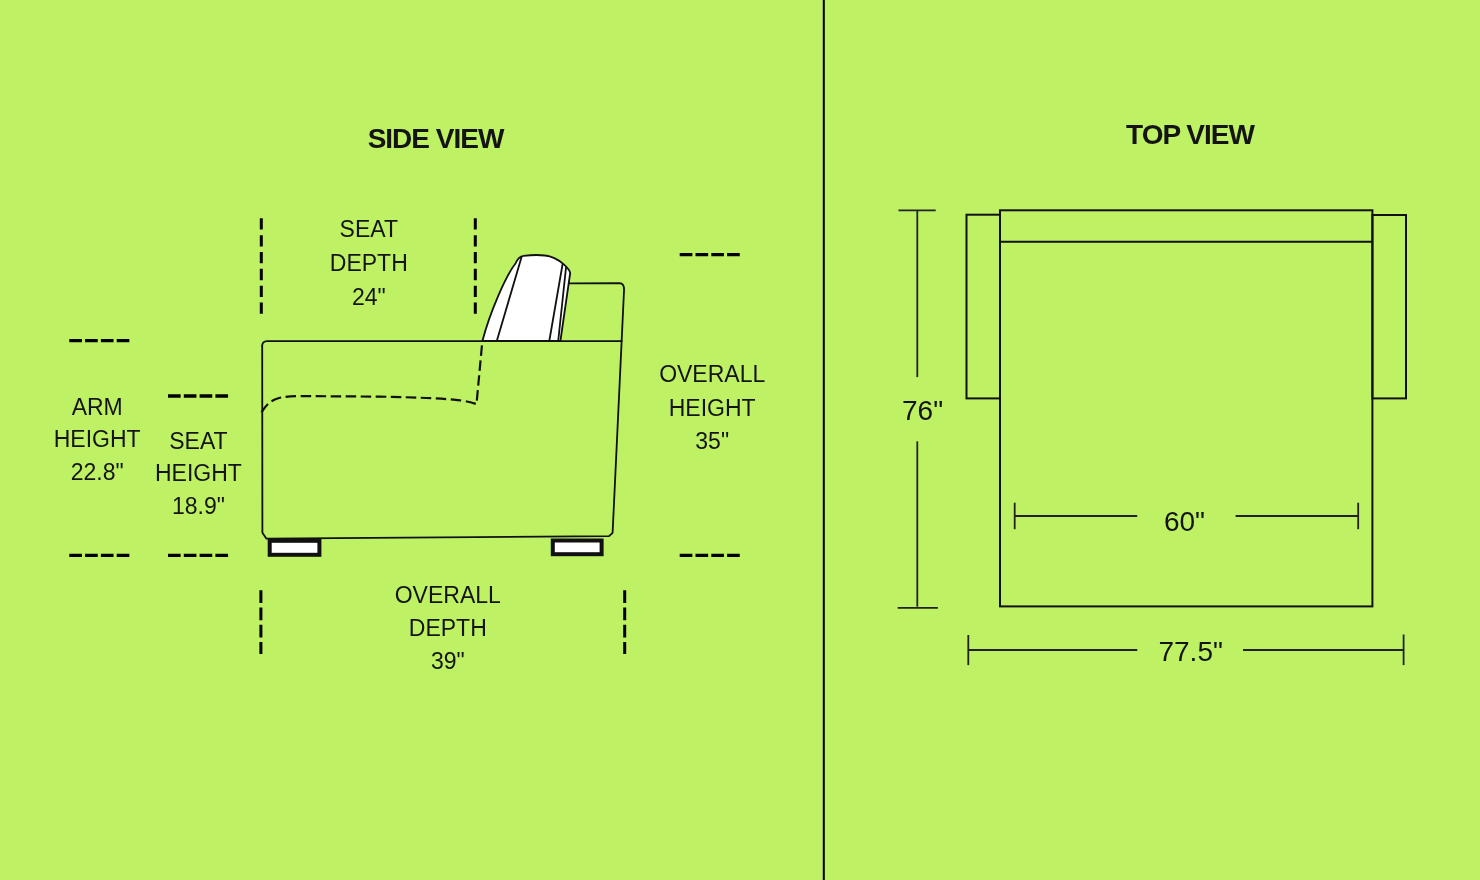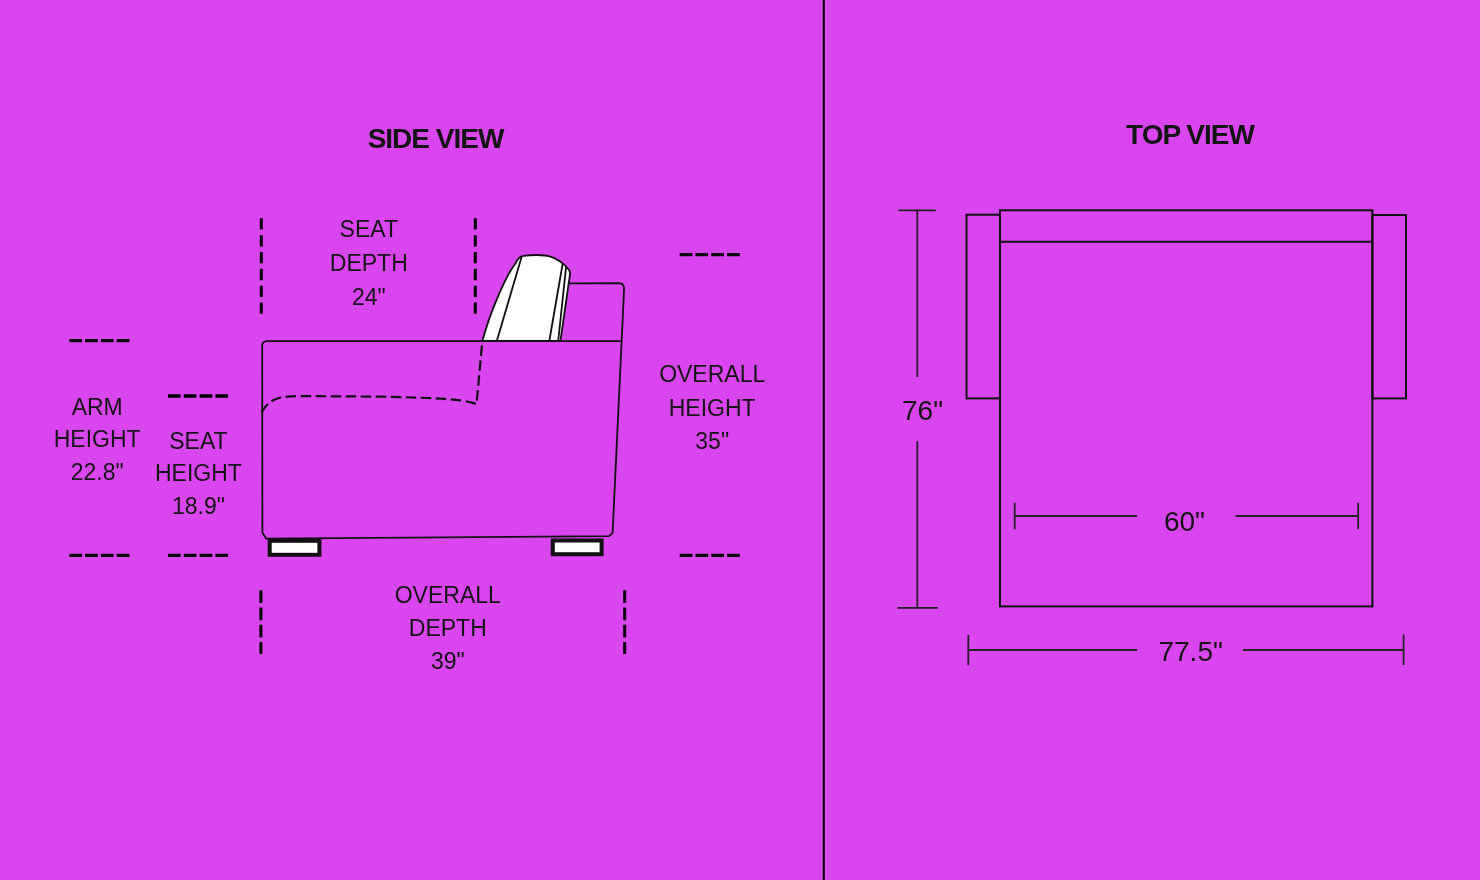--- a/index.html
+++ b/index.html
@@ -1,16 +1,16 @@
 <!DOCTYPE html>
 <html><head>
 <meta charset="utf-8">
 <style>
   html,body{margin:0;padding:0;background:#ffffff;}
-  #stage{position:relative;width:1480px;height:880px;background:#d946ef;overflow:hidden;}
+  #stage{position:relative;width:1480px;height:880px;background:#bef264;overflow:hidden;}
   svg{display:block;}
   text{font-family:"Liberation Sans",sans-serif;fill:#141414;}
   .lbl{font-size:23px;}
   .ttl{font-size:28px;font-weight:bold;letter-spacing:-1px;}
   .num{font-size:28px;}
 </style>
 </head>
 <body>
 <div id="stage">
 <svg width="1480" height="880" viewBox="0 0 1480 880">

